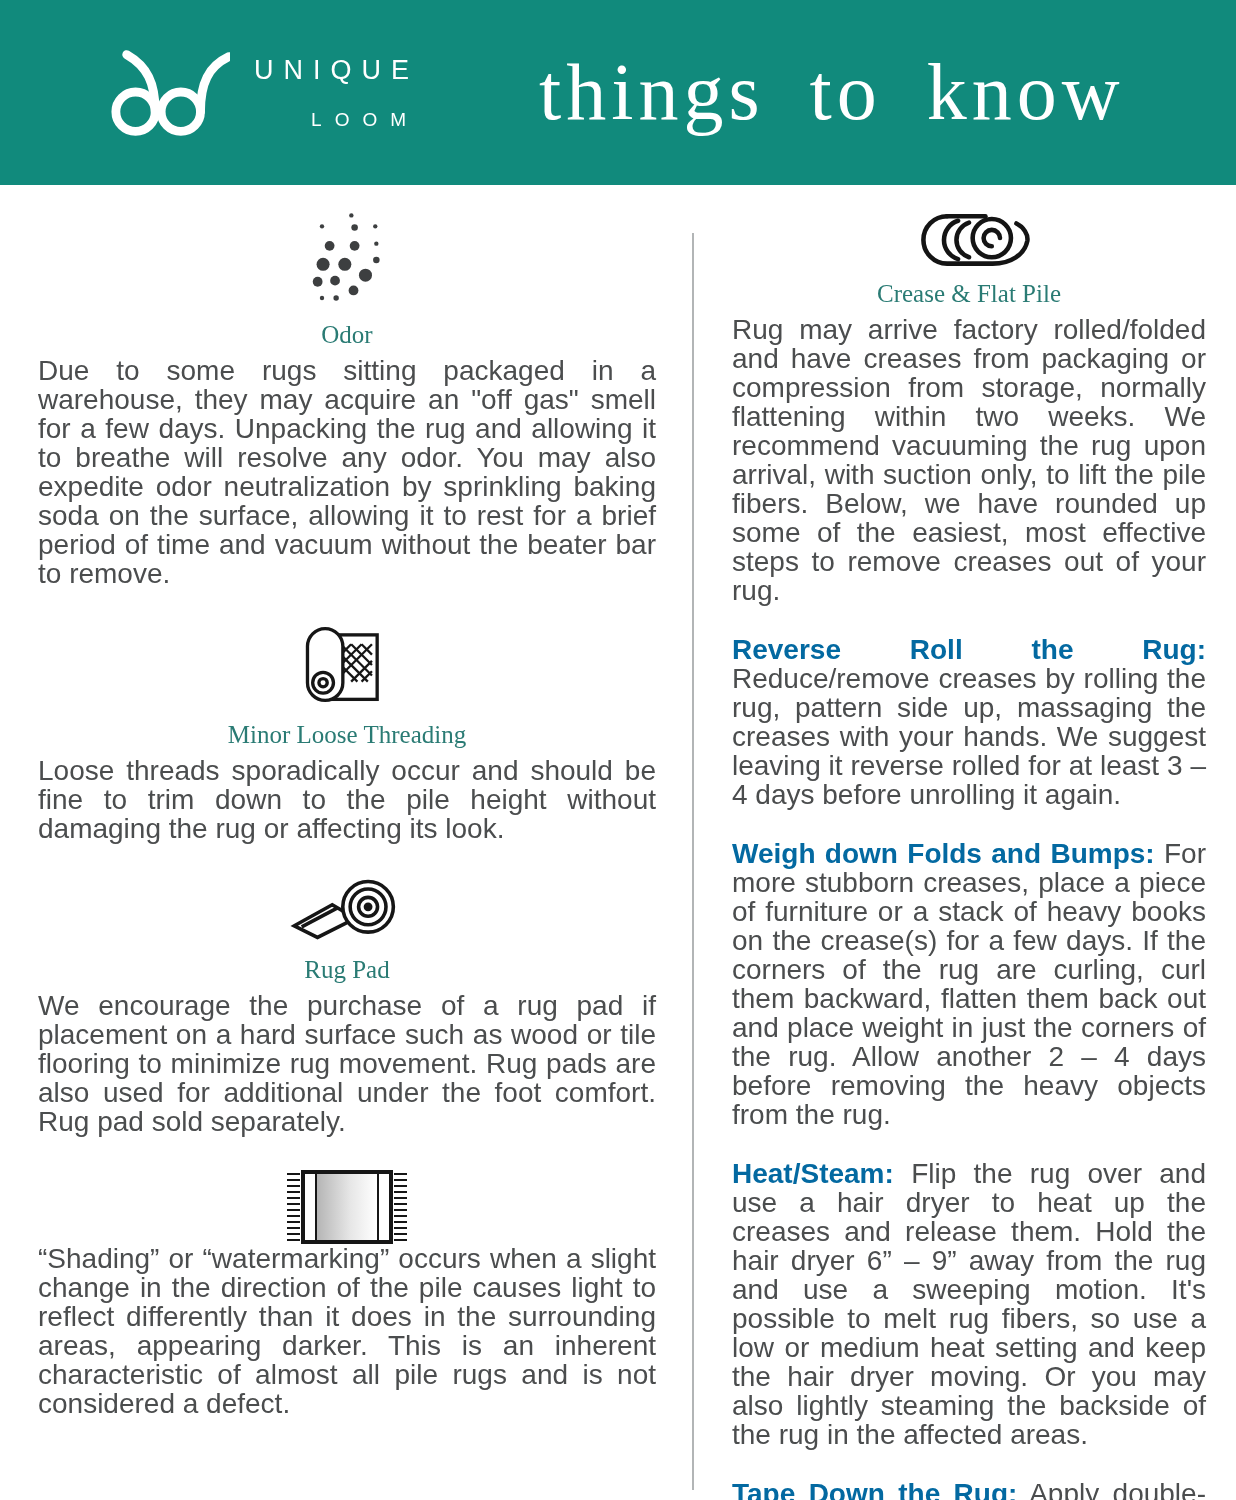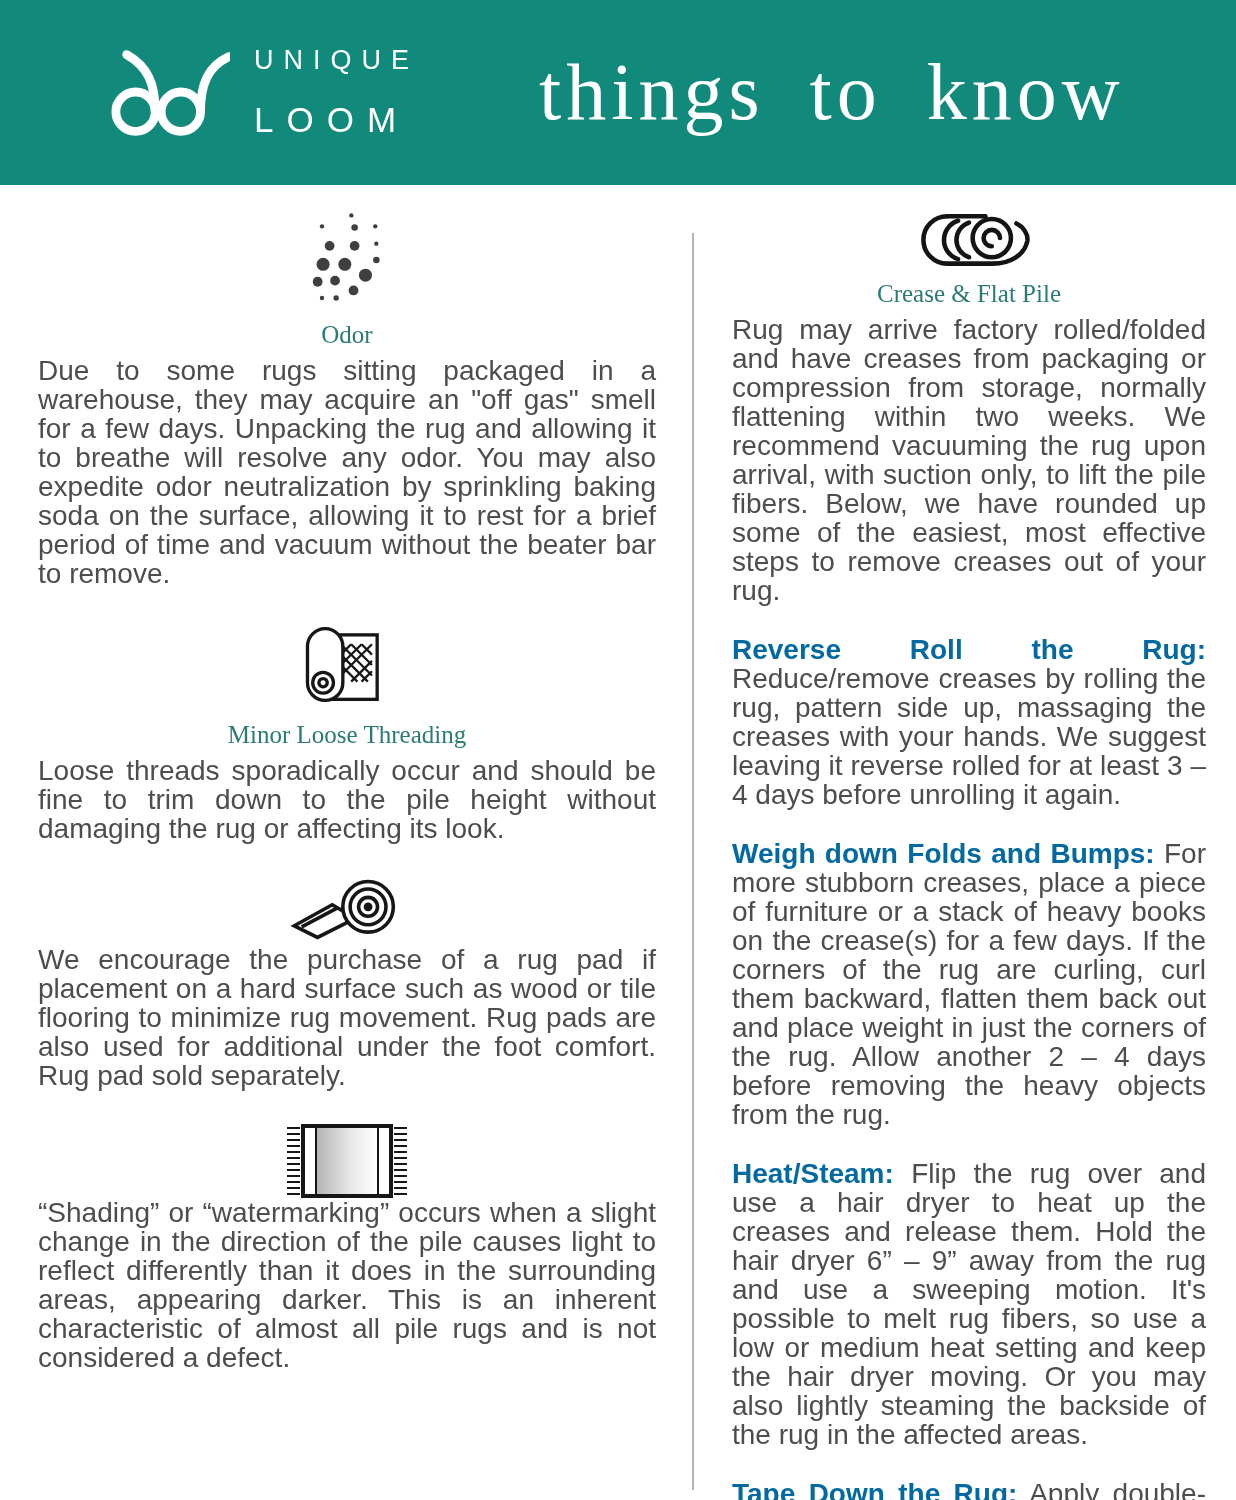--- a/index.html
+++ b/index.html
@@ -8,21 +8,21 @@
     font-family:"Liberation Sans","DejaVu Sans",sans-serif;
     color:#4b4d4e;overflow:hidden;
   }
   
   .header{
     height:185px;background:#118a7c;display:flex;align-items:center;
   }
   .logo-group{display:flex;align-items:center;margin-left:108px;}
   .brand-text{margin-left:24px;color:#ffffff;line-height:1.25;}
   .brand-top{font-size:27px;letter-spacing:10px;}
-  .brand-bottom{font-size:35px;letter-spacing:13px;text-align:left;margin-top:20px;}
+  .brand-bottom{font-size:19px;letter-spacing:13px;text-align:right;margin-top:20px;}
   .page-title{
     font-family:"Liberation Serif","DejaVu Serif",serif;
     color:#ffffff;font-size:80px;letter-spacing:5px;word-spacing:20px;
     margin-left:120px;white-space:nowrap;
   }
   
   .content{display:flex;height:1315px;}
   .col-left{width:692px;box-sizing:border-box;padding:20px 36px 0 38px;}
   .v-divider{width:2px;background:#b2b5b6;margin-top:48px;height:1257px;flex:none;}
   .col-right{flex:1;box-sizing:border-box;padding:18px 30px 0 38px;}
@@ -140,20 +140,21 @@
           <g stroke="#161616" stroke-width="3.4" fill="none">
             <path d="M6 48 L42 28 L64 41 L28 59 Z" fill="#ffffff"></path>
             <path d="M13 49 L47 31"></path>
             <circle cx="76" cy="30" r="24" fill="#ffffff"></circle>
             <circle cx="76" cy="30" r="17"></circle>
             <circle cx="76" cy="30" r="9"></circle>
             <circle cx="76" cy="30" r="2.5" fill="#161616"></circle>
           </g>
         </svg>
       </div>
+      <h2 class="section-heading">Rug Pad</h2>
       <p class="body-text">We encourage the purchase of a rug pad if placement on a hard surface such as wood or tile flooring to minimize rug movement. Rug pads are also used for additional under the foot comfort. Rug pad sold separately.</p>
     </div>
 
     <div class="section">
       <div class="icon-wrap" style="height:82px;">
         <div class="shade-icon">
           <div class="fringe"></div>
           <div class="shade-body">
             <div class="shade-strip-l"></div>
             <div class="shade-mid"></div>

